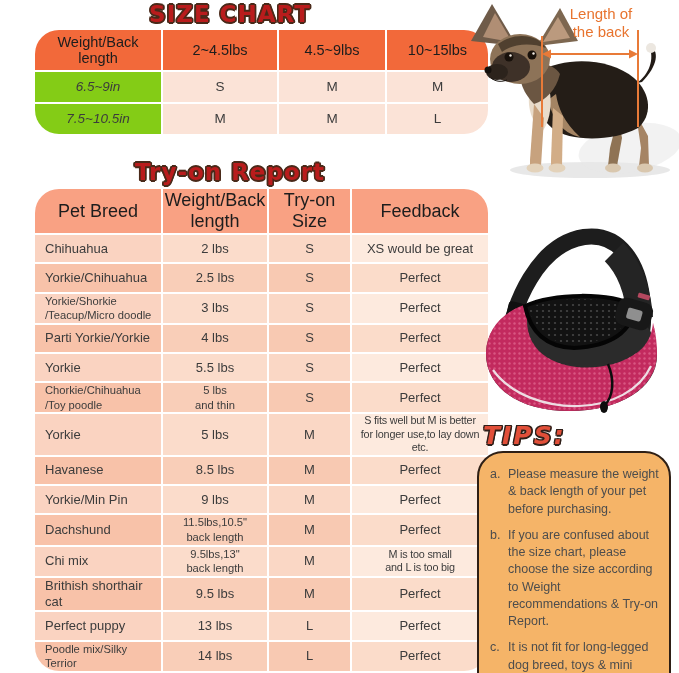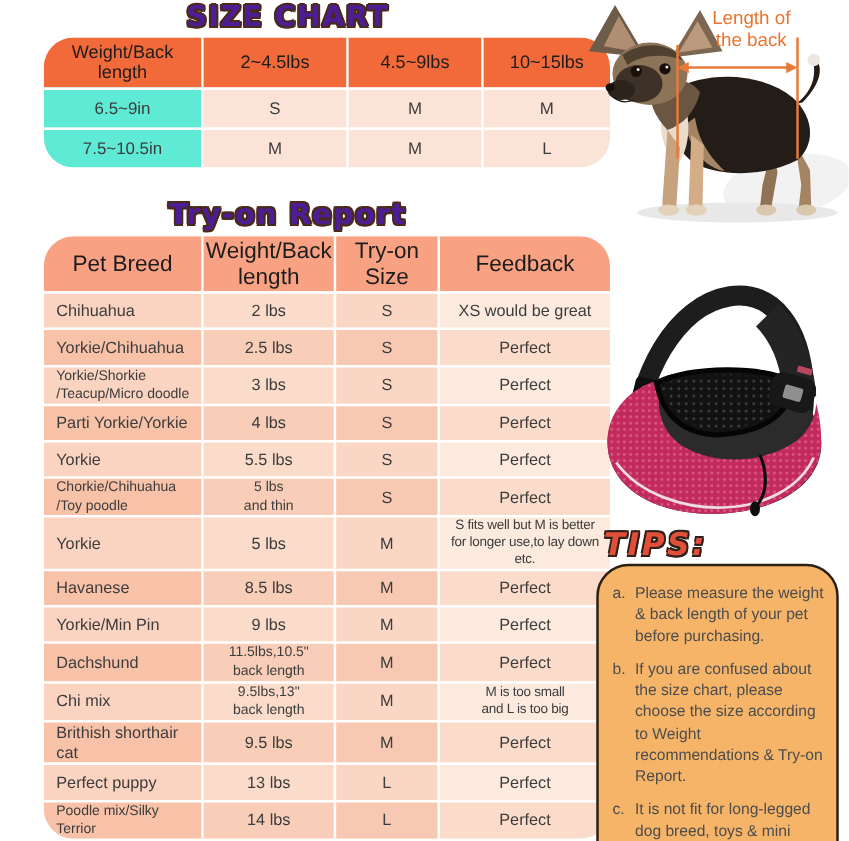--- a/index.html
+++ b/index.html
@@ -4,39 +4,39 @@
 <style>
   html,body{margin:0;padding:0;background:#fff;}
   .canvas{
     position:relative;width:679px;height:673px;background:#fff;overflow:hidden;
     font-family:"Liberation Sans",sans-serif;color:#3c3c3c;
   }
   
   .bubble-title{
     position:absolute;width:460px;left:0;text-align:center;margin:0;
     font-family:"DejaVu Sans",sans-serif;font-weight:bold;font-size:23px;letter-spacing:1px;
-    color:#4c1d95;
+    color:#b91c1c;
     text-shadow:-1.4px -1.4px 0 #4a2a1a,1.4px -1.4px 0 #4a2a1a,-1.4px 1.4px 0 #4a2a1a,
                  1.4px 1.4px 0 #4a2a1a,0 1.6px 0 #4a2a1a,0 -1.6px 0 #4a2a1a,
                  1.6px 0 0 #4a2a1a,-1.6px 0 0 #4a2a1a;
   }
   .t-size{top:1px;}
   .t-tryon{top:159px;}
   
   .tbl-wrap{position:absolute;left:3px;width:453px;border-radius:24px;overflow:hidden;margin-left:32px;}
   .tbl-wrap table{width:100%;border-collapse:separate;border-spacing:0;table-layout:fixed;}
   .tbl-wrap th{font-weight:400;color:#1d1d1d;border-right:2px solid #fff;text-align:center;}
   .tbl-wrap th:last-child,.tbl-wrap td:last-child{border-right:none;}
   .tbl-wrap td{border-top:2px solid #fff;border-right:2px solid #fff;text-align:center;
                font-size:13px;color:#3c3c3c;white-space:pre-line;line-height:1.25;}
   
   .size-tbl{top:30px;}
   .size-tbl th{height:38px;background:#f2693a;font-size:14.5px;}
   .size-tbl td{height:28px;background:#fbe3d7;font-size:13.5px;}
-  .size-tbl td.rowlabel{background:#5eead4;}
+  .size-tbl td.rowlabel{background:#84cc16;font-style:italic;}
   
   .tryon-tbl{top:189px;}
   .tryon-tbl th{height:38px;background:#f9a183;font-size:18px;}
   .tryon-tbl td{height:27.3px;padding:0 2px;}
   .tryon-tbl td:first-child{text-align:left;padding-left:10px;}
   .tryon-tbl tbody tr:nth-child(odd) td:nth-child(1){background:#fad3c1;}
   .tryon-tbl tbody tr:nth-child(odd) td:nth-child(2){background:#fbdccb;}
   .tryon-tbl tbody tr:nth-child(odd) td:nth-child(3){background:#fad7c5;}
   .tryon-tbl tbody tr:nth-child(odd) td:nth-child(4){background:#fdeade;}
   .tryon-tbl tbody tr:nth-child(even) td:nth-child(1){background:#f8c2a9;}

